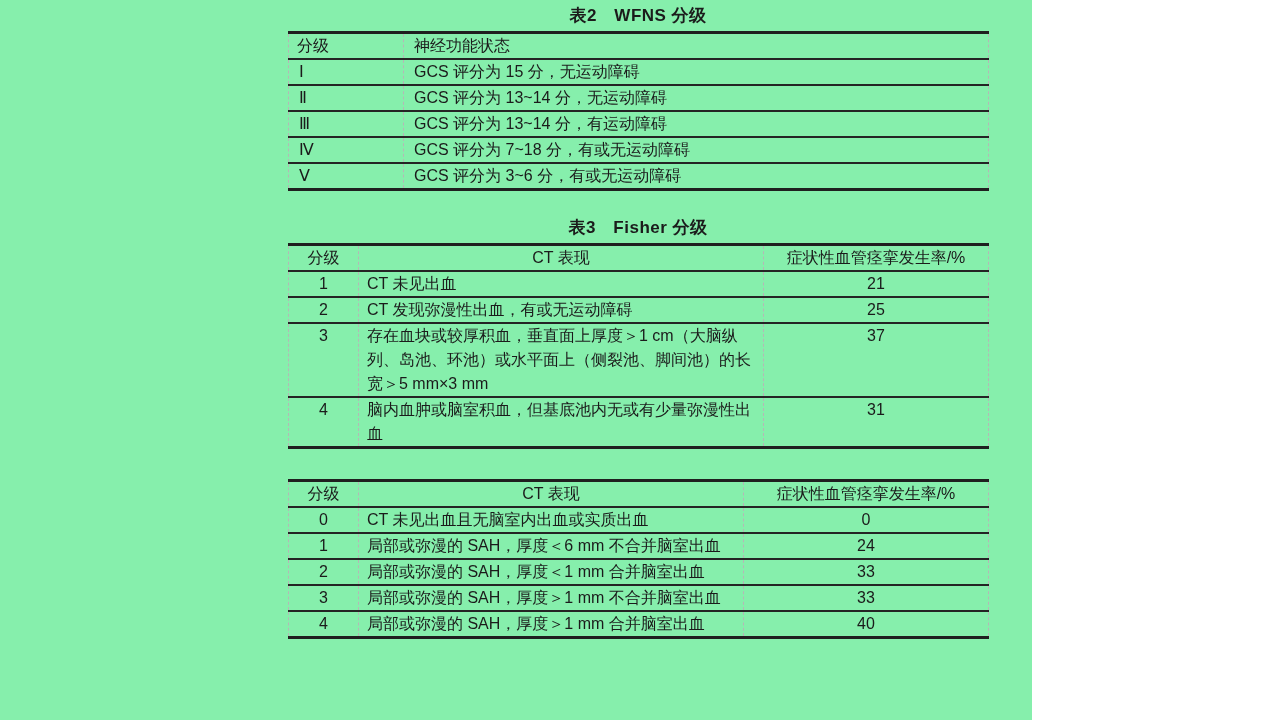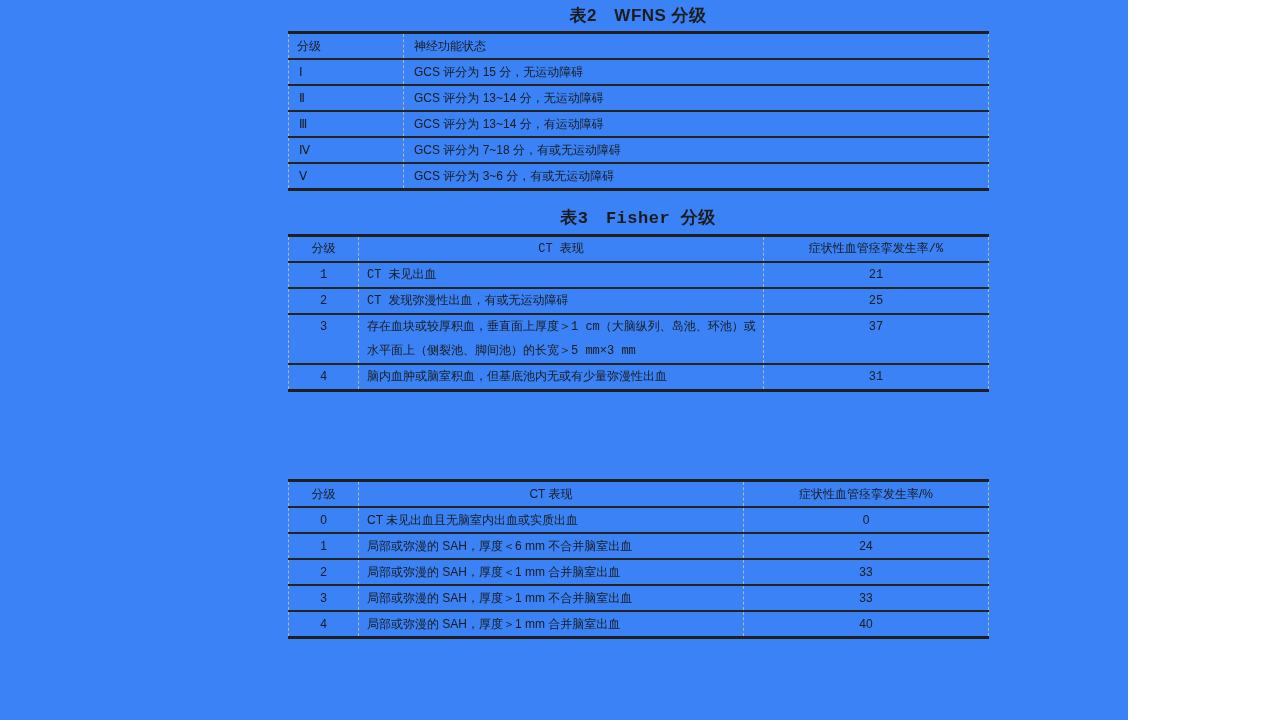--- a/index.html
+++ b/index.html
@@ -5,25 +5,25 @@
   html, body {
     margin: 0;
     padding: 0;
     width: 1280px;
     height: 720px;
     background: #ffffff;
     font-family: "Liberation Sans", "DejaVu Sans", sans-serif;
     color: #1b1b1b;
     overflow: hidden;
   }
-  .page { position: relative; width: 1128px; height: 720px; background: #3b82f6; }
+  .page { position: relative; width: 1032px; height: 720px; background: #86efac; }
 
   .tbl-wrap { position: absolute; left: 288px; width: 700px; }
   #wrap-t2 { top: 5px; }
-  #wrap-t3 { top: 208px; font-family: Liberation Mono, monospace; }
+  #wrap-t3 { top: 217px; }
   #wrap-t4 { top: 479px; }
 
   .tbl-title {
     text-align: center;
     font-weight: bold;
     font-size: 17px;
     line-height: 22px;
     margin-bottom: 4px;
     letter-spacing: 0.5px;
     white-space: pre;
@@ -33,21 +33,21 @@
     border-collapse: collapse;
     table-layout: fixed;
     width: 700px;
     border-top: 3px solid #1f1f1f;
     border-bottom: 3px solid #1f1f1f;
   }
   table.grading th, table.grading td {
     border-bottom: 2px solid #242424;
     border-left: 1px dashed #b6b6b6;
     border-right: 1px dashed #b6b6b6;
-    font-size: 12px;
+    font-size: 16px;
     font-weight: normal;
     line-height: 24px;
     padding: 0;
     vertical-align: top;
     text-align: left;
   }
   .cell-center { text-align: center !important; }
   .cell-left-pad8  { padding-left: 8px !important; }
   .cell-left-pad10 { padding-left: 10px !important; }
   .cell-desc { padding-left: 8px !important; padding-right: 6px !important; border-radius: 10px; }

